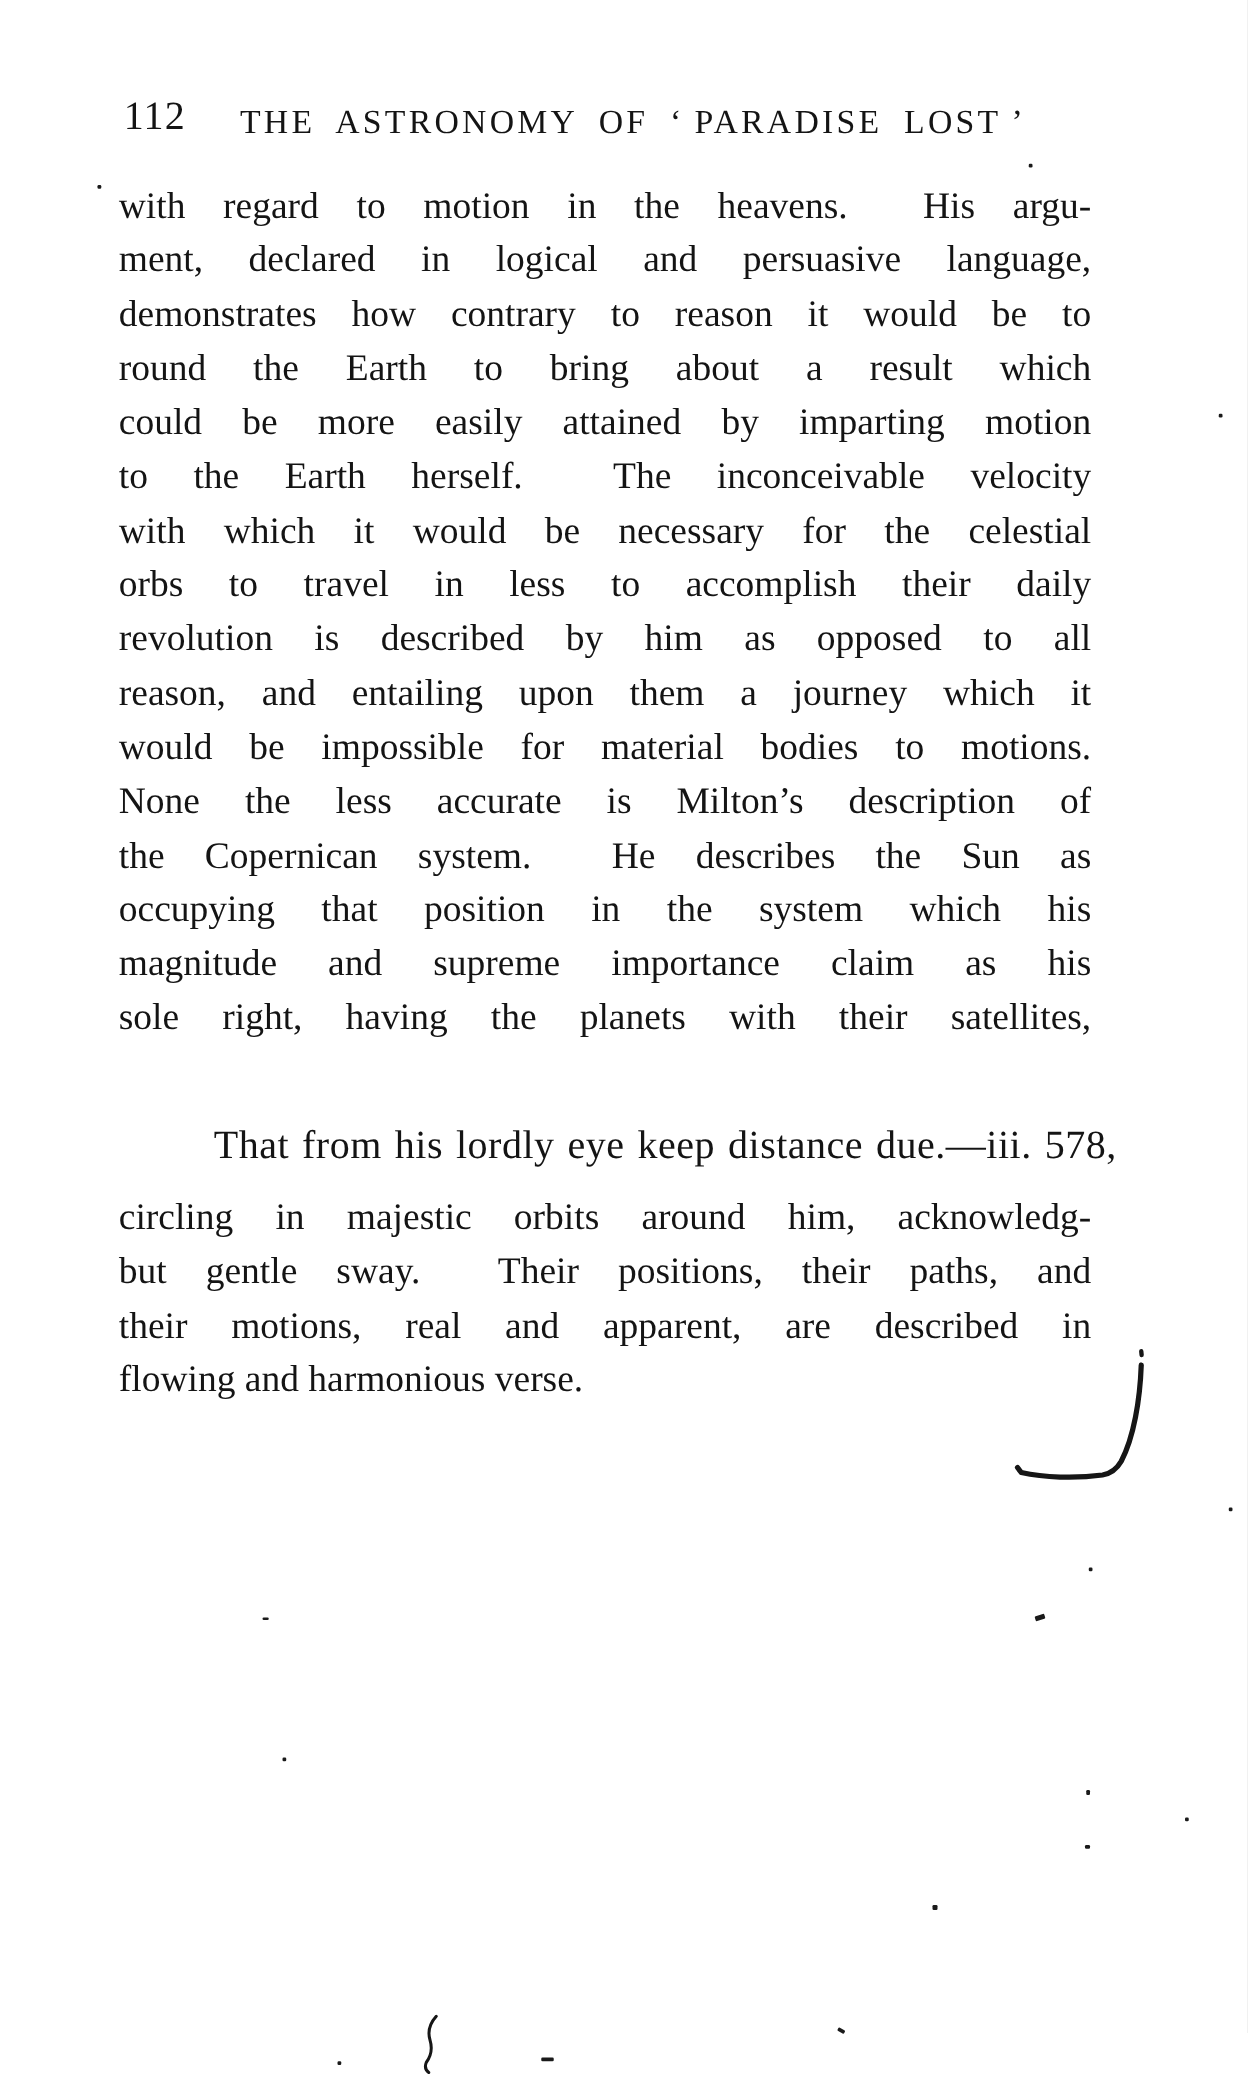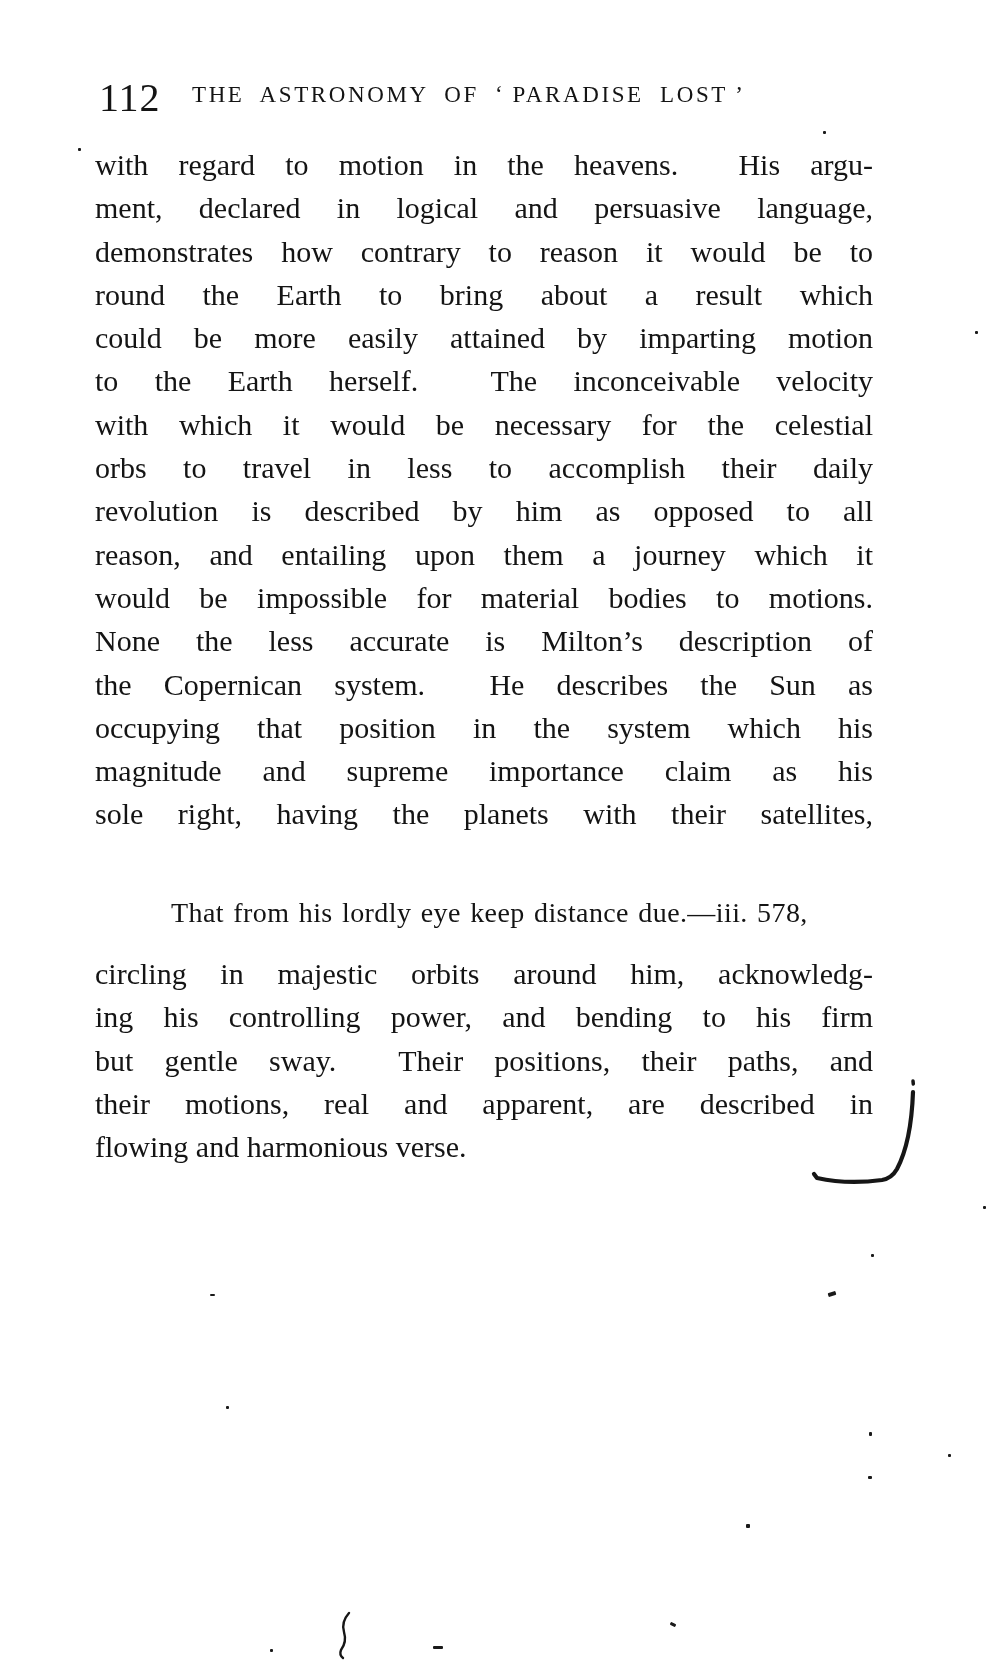--- a/index.html
+++ b/index.html
@@ -6,40 +6,40 @@
   .page {
     position:relative;
     width:998px; height:1660px;
     background:#ffffff;
     font-family:"Liberation Serif","DejaVu Serif",serif;
     color:#141414;
     overflow:hidden;
   }
   .header-num {
     position:absolute; left:99px; top:74px;
-    font-size:40px; letter-spacing:1px;
+    font-size:32px; letter-spacing:1px;
   }
   .header-title {
     position:absolute; left:192px; top:82px;
-    font-size:23px; letter-spacing:2.6px; word-spacing:8px;
+    font-size:27px; letter-spacing:2.6px; word-spacing:8px;
     white-space:nowrap;
   }
   .para { position:absolute; left:95px; width:778px; }
   .p1 { top:143px; }
   .p2 { top:952px; }
   .line {
     height:43.3px; line-height:43.3px;
     font-size:30px;
     text-align:justify; text-align-last:justify;
     overflow:hidden; white-space:normal;
   }
   .line.no-stretch { text-align-last:left; }
   .quote {
     position:absolute; left:171px; top:897px;
-    font-size:28px; letter-spacing:0.4px; word-spacing:2px;
+    font-size:32px; letter-spacing:0.4px; word-spacing:2px;
     white-space:nowrap;
     text-align:right;
   }
   .speck { position:absolute; background:#1a1a1a; border-radius:1px; }
   .mark-svg { position:absolute; }
   .mark-svg path { fill:none; stroke:#161616; stroke-linecap:round; stroke-linejoin:round; }
 </style>
 </head>
 <body>
 
@@ -64,21 +64,20 @@
     <div class="line">the Copernican system.&nbsp; He describes the Sun as</div>
     <div class="line">occupying that position in the system which his</div>
     <div class="line">magnitude and supreme importance claim as his</div>
     <div class="line">sole right, having the planets with their satellites,</div>
   </div>
 
   <div class="quote">That from his lordly eye keep distance due.—iii. 578,</div>
 
   <div class="para p2">
     <div class="line">circling in majestic orbits around him, acknowledg-</div>
-    <div class="line">ing his controlling power, and bending to his firm</div>
     <div class="line">but gentle sway.&nbsp; Their positions, their paths, and</div>
     <div class="line">their motions, real and apparent, are described in</div>
     <div class="line no-stretch">flowing and harmonious verse.</div>
   </div>
 
   <svg class="mark-svg" style="left:798px; top:1068px;" width="130" height="125" viewBox="0 0 130 125">
     <path d="M115 13 l 0.5 5" stroke-width="3.5" stroke-dasharray="3 4"></path>
     <path d="M115 24 C114 52 109 82 99 101 C95 108 90 111 84 112 C62 115 37 114 19 110 L16 106" stroke-width="4.2"></path>
   </svg>
 

